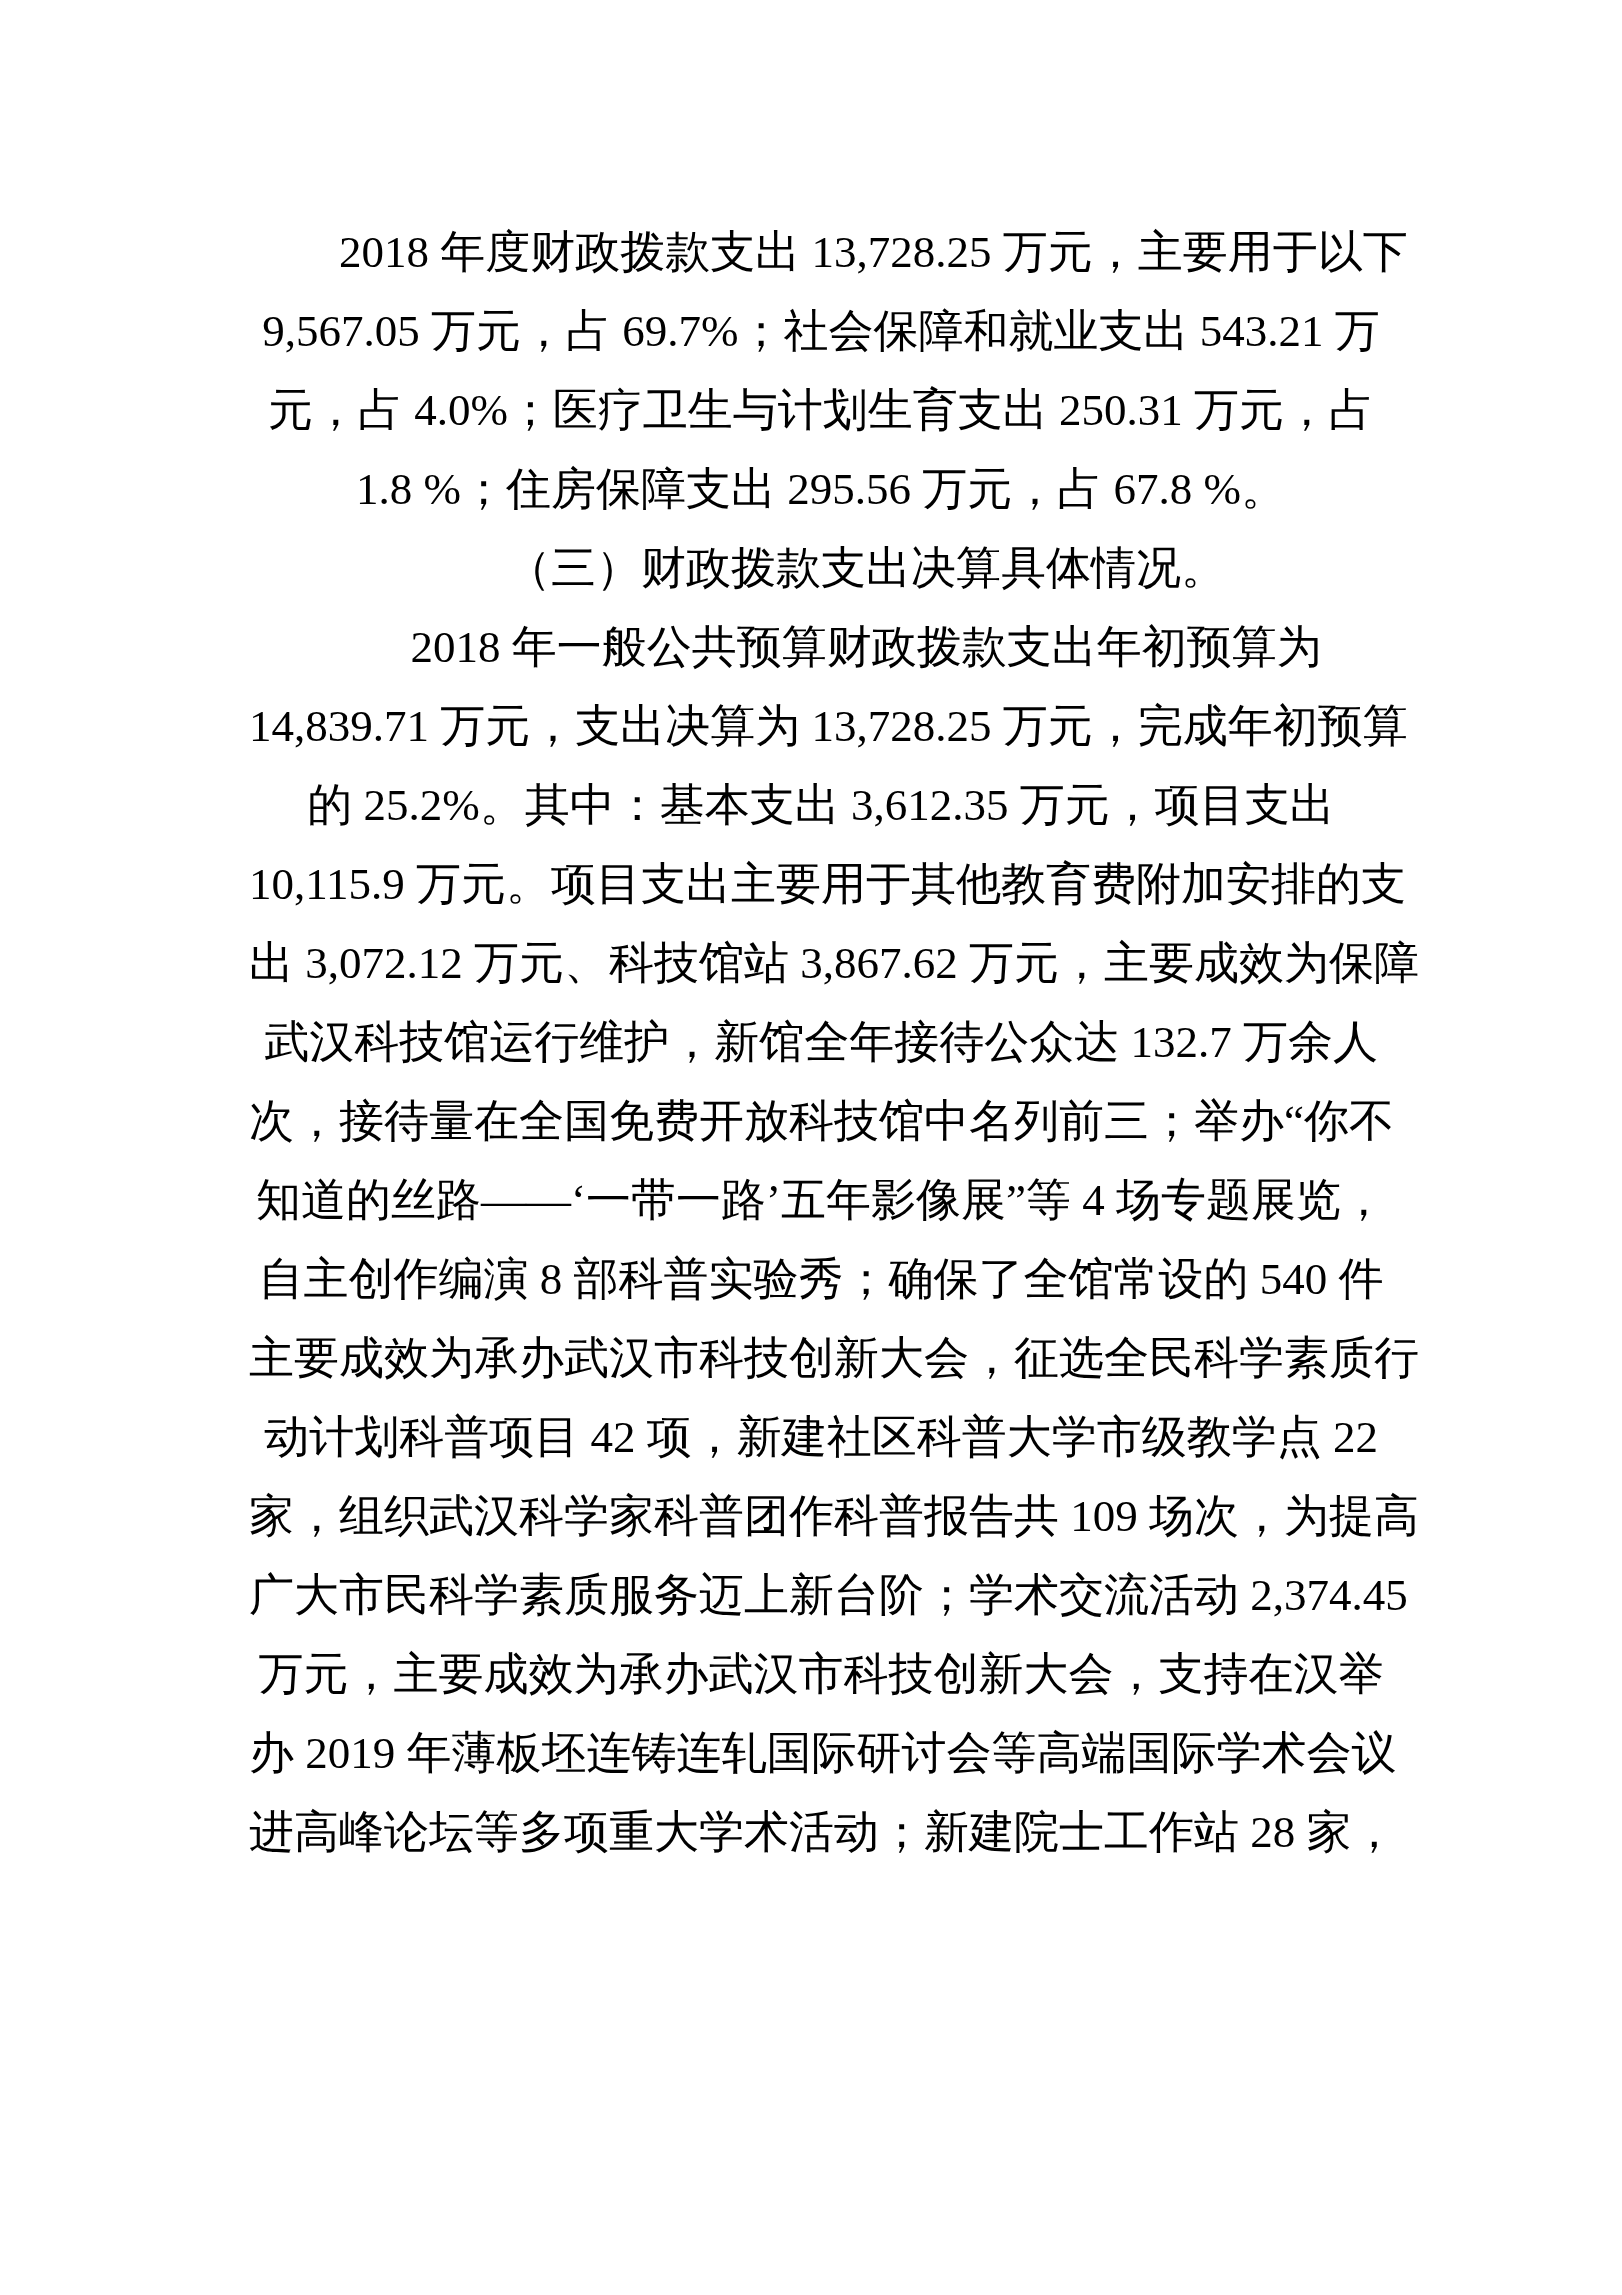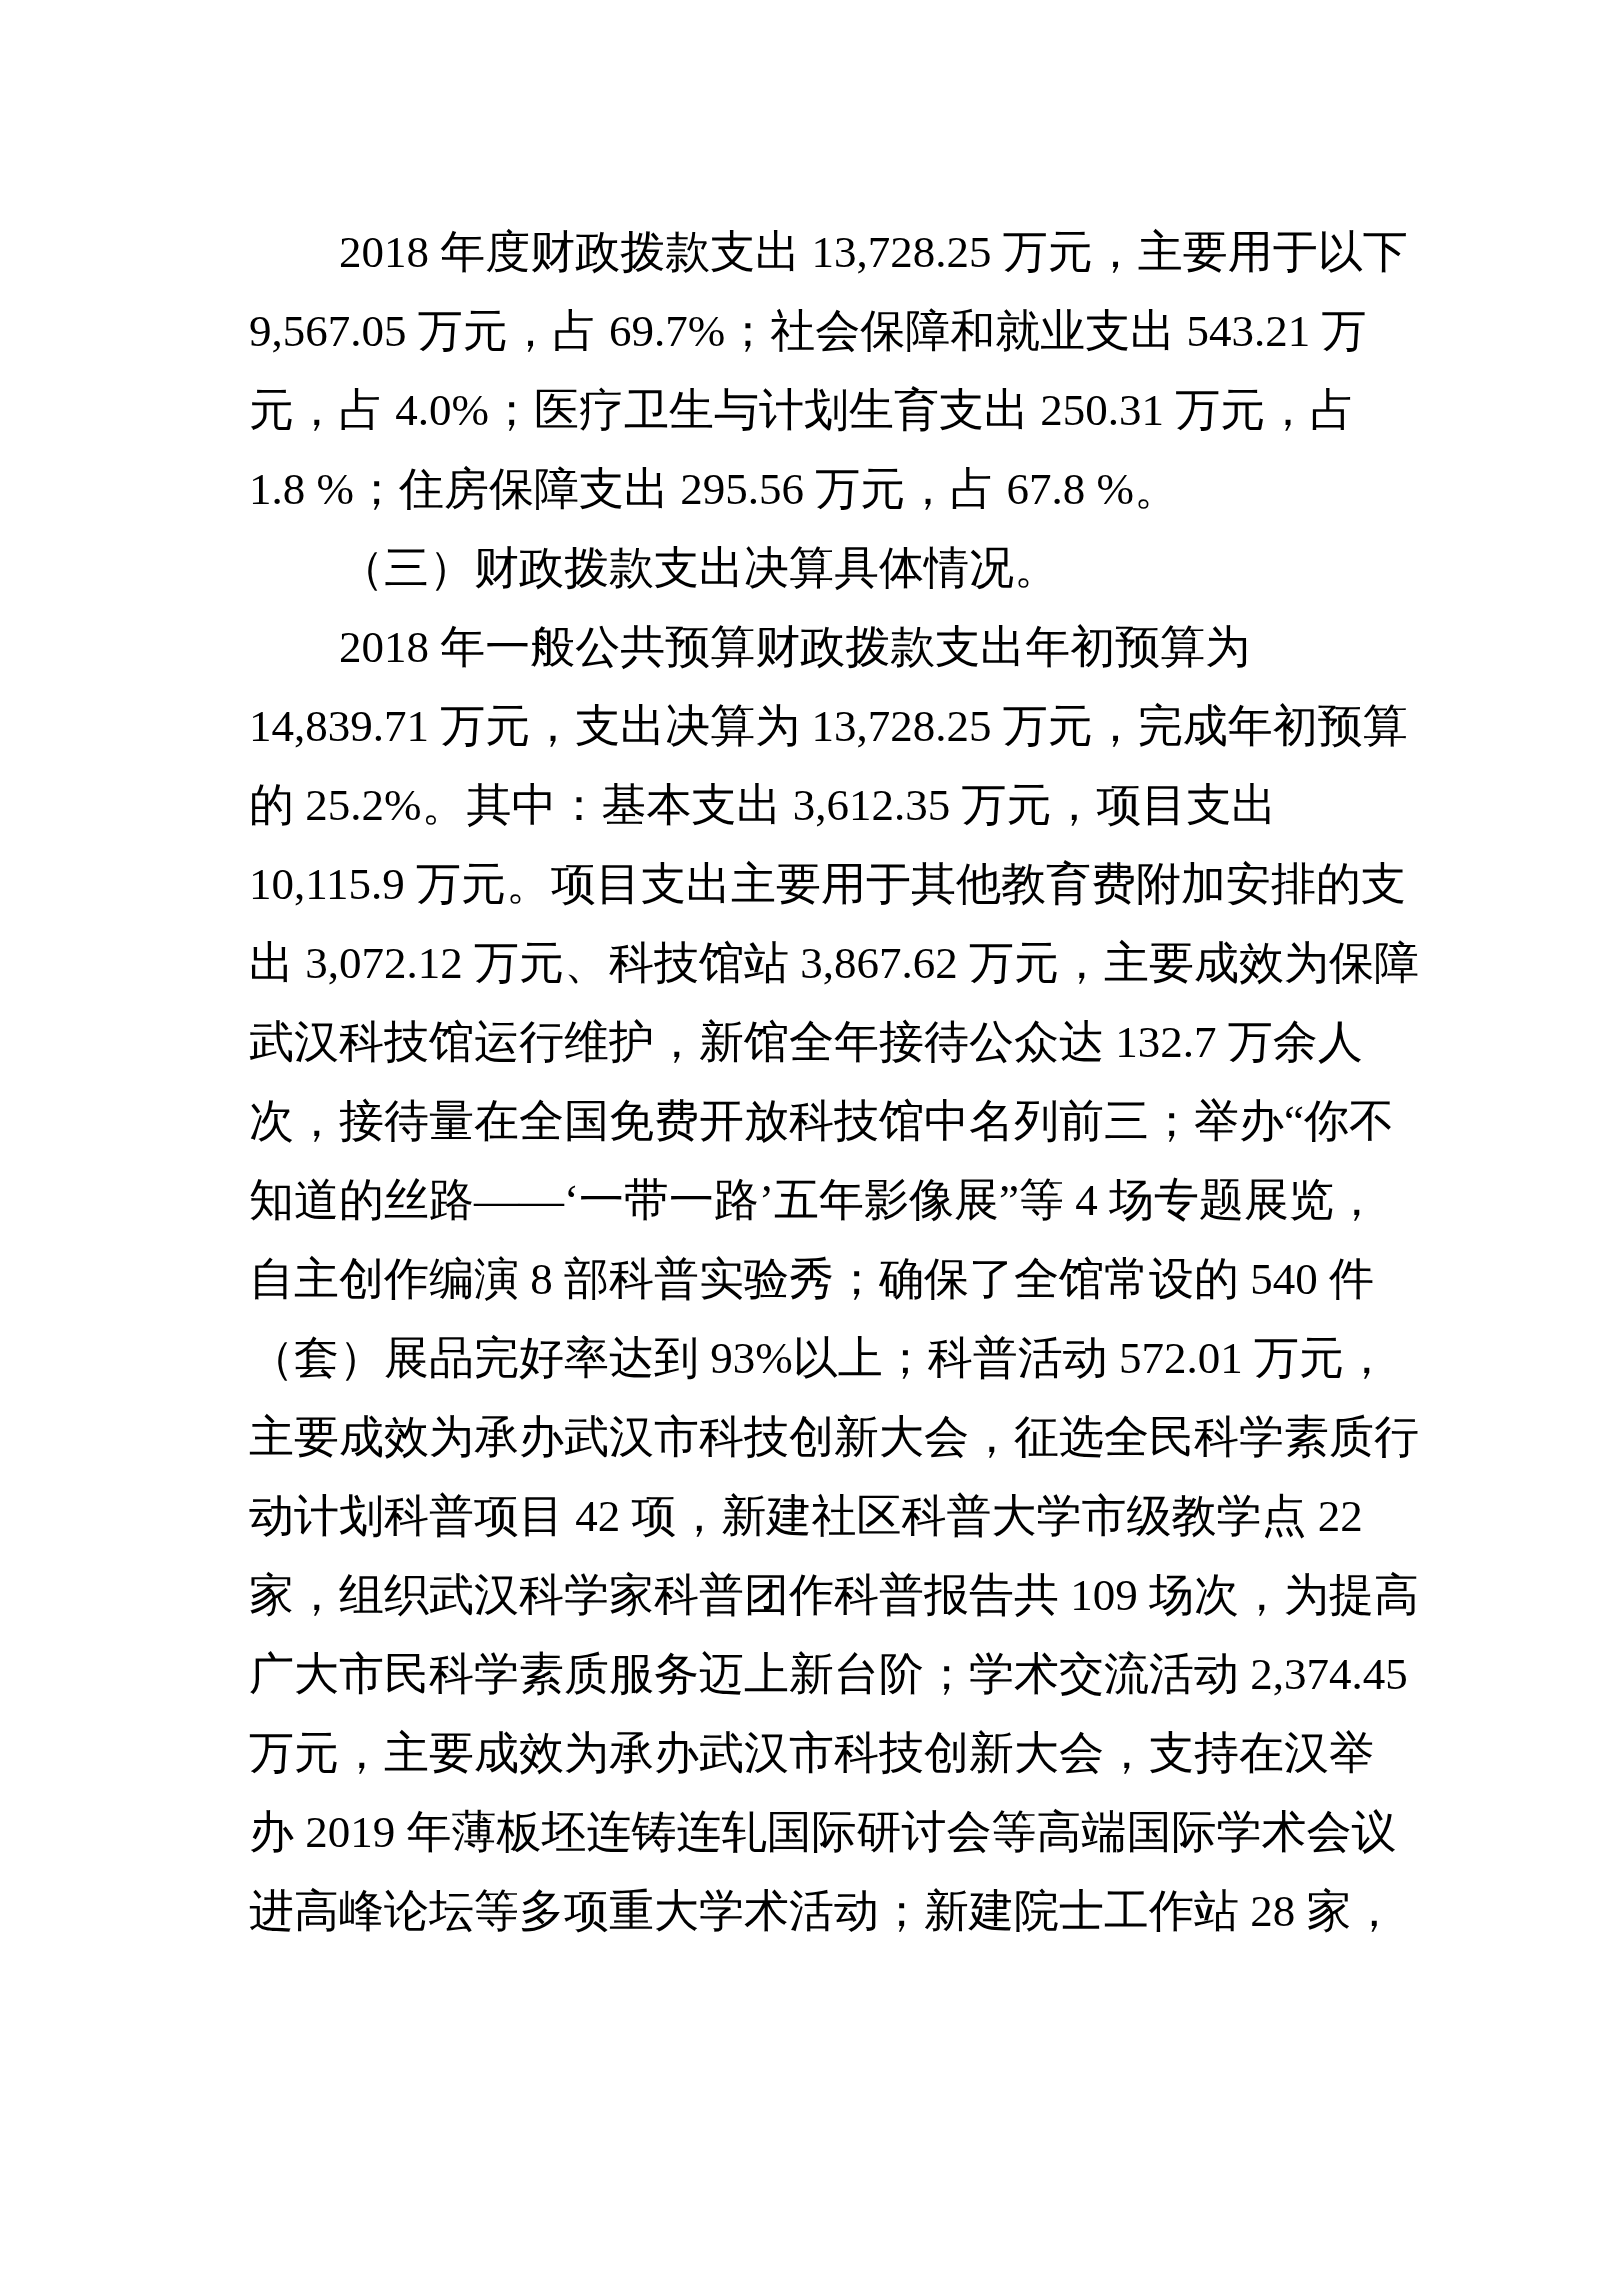--- a/index.html
+++ b/index.html
@@ -26,21 +26,21 @@
     font-weight: 400;
   }
   .paragraph {
     margin: 0;
     padding: 0;
   }
   p.line {
     margin: 0;
     padding: 0;
     white-space: pre;
-    text-align: left;
+    text-align: center;
   }
 </style>
 </head>
 <body>
 
 <div class="page">
   <div class="text-block">
       <div class="paragraph">
         <p class="line">　　2018 年度财政拨款支出 13,728.25 万元，主要用于以下</p>
         <p class="line">9,567.05 万元，占 69.7%；社会保障和就业支出 543.21 万</p>
@@ -53,21 +53,20 @@
       <div class="paragraph">
         <p class="line">　　2018 年一般公共预算财政拨款支出年初预算为</p>
         <p class="line">14,839.71 万元，支出决算为 13,728.25 万元，完成年初预算</p>
         <p class="line">的 25.2%。其中：基本支出 3,612.35 万元，项目支出</p>
         <p class="line">10,115.9 万元。项目支出主要用于其他教育费附加安排的支</p>
         <p class="line">出 3,072.12 万元、科技馆站 3,867.62 万元，主要成效为保障</p>
         <p class="line">武汉科技馆运行维护，新馆全年接待公众达 132.7 万余人</p>
         <p class="line">次，接待量在全国免费开放科技馆中名列前三；举办“你不</p>
         <p class="line">知道的丝路——‘一带一路’五年影像展”等 4 场专题展览，</p>
         <p class="line">自主创作编演 8 部科普实验秀；确保了全馆常设的 540 件</p>
-        <p class="line">（套）展品完好率达到 93%以上；科普活动 572.01 万元，</p>
         <p class="line">主要成效为承办武汉市科技创新大会，征选全民科学素质行</p>
         <p class="line">动计划科普项目 42 项，新建社区科普大学市级教学点 22</p>
         <p class="line">家，组织武汉科学家科普团作科普报告共 109 场次，为提高</p>
         <p class="line">广大市民科学素质服务迈上新台阶；学术交流活动 2,374.45</p>
         <p class="line">万元，主要成效为承办武汉市科技创新大会，支持在汉举</p>
         <p class="line">办 2019 年薄板坯连铸连轧国际研讨会等高端国际学术会议</p>
         <p class="line">进高峰论坛等多项重大学术活动；新建院士工作站 28 家，</p>
       </div>
     </div>
 </div>

